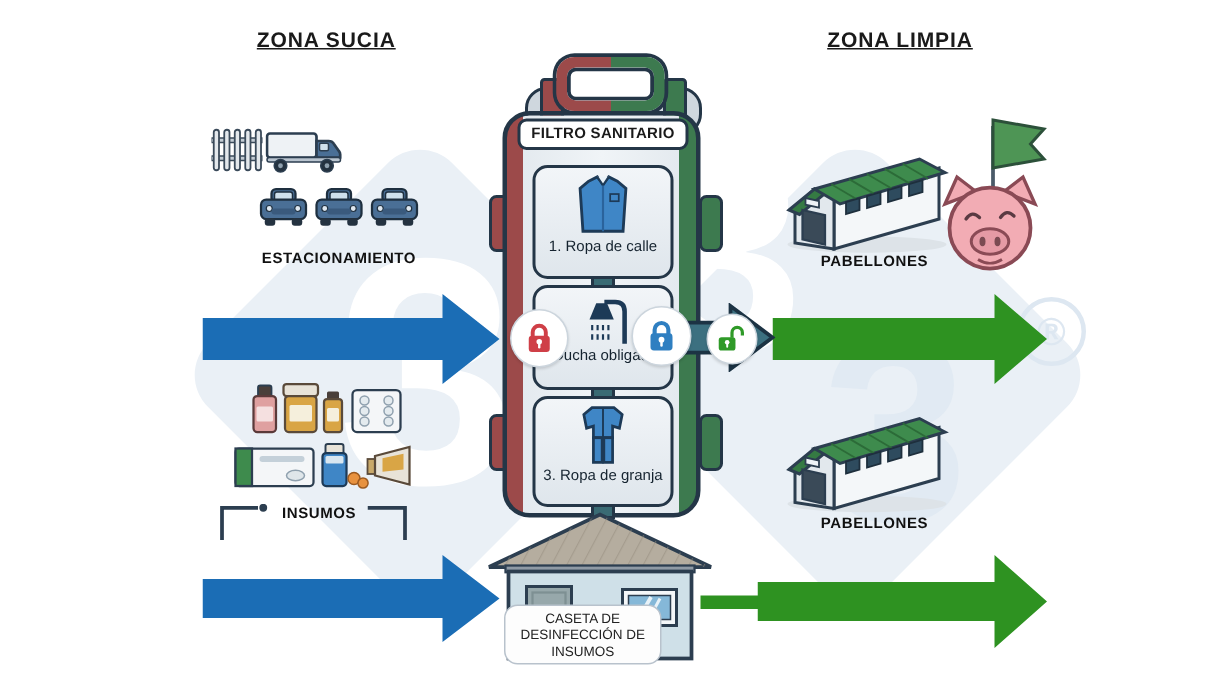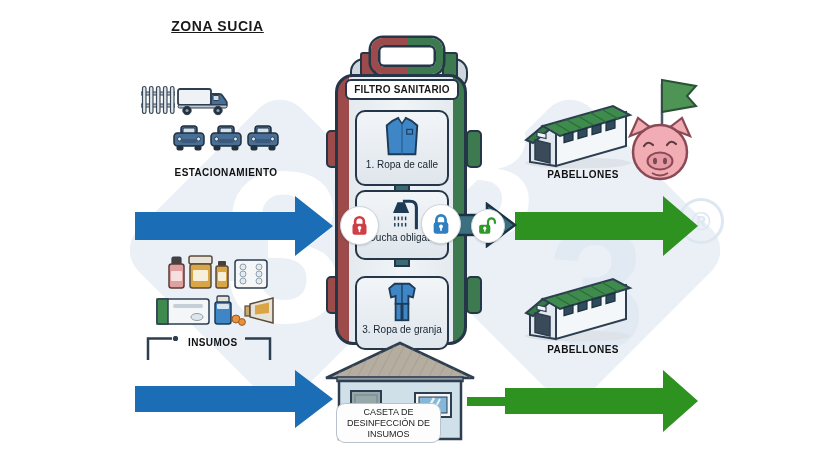--- a/index.html
+++ b/index.html
@@ -56,20 +56,21 @@
 <div class="stage">
 
   <div class="abs wm wm-diamond" style="left:165px;top:135px;"></div>
   <div class="abs wm wm-diamond" style="left:455px;top:135px;"></div>
   <div class="abs wm wm-digit" style="left:225px;top:140px;font-size:215px;color:#ffffff;">3</div>
   <div class="abs wm wm-digit" style="left:430px;top:75px;font-size:190px;color:#ffffff;">3</div>
   <div class="abs wm wm-digit" style="left:548px;top:200px;font-size:175px;color:#e1eaf3;">3</div>
   <div class="abs wm wm-reg" style="left:678px;top:198px;">®</div>
 
   <div class="abs zone-title" style="left:140px;top:18px;width:155px;">ZONA SUCIA</div>
+  <div class="abs zone-title" style="left:520px;top:18px;width:160px;">ZONA LIMPIA</div>
 
   <svg class="abs z3" style="left:141px;top:85px;" width="34" height="30" viewBox="0 0 34 30">
     <rect x="0" y="7" width="34" height="3" fill="#c3ccd4" stroke="#3a4a5a" stroke-width="1"></rect>
     <rect x="0" y="19" width="34" height="3" fill="#c3ccd4" stroke="#3a4a5a" stroke-width="1"></rect>
     <rect x="1.5" y="1.5" width="3.5" height="27" rx="1.7" fill="#e3e8ec" stroke="#3a4a5a" stroke-width="1.2"></rect>
     <rect x="8.5" y="1.5" width="3.5" height="27" rx="1.7" fill="#e3e8ec" stroke="#3a4a5a" stroke-width="1.2"></rect>
     <rect x="15.5" y="1.5" width="3.5" height="27" rx="1.7" fill="#e3e8ec" stroke="#3a4a5a" stroke-width="1.2"></rect>
     <rect x="22.5" y="1.5" width="3.5" height="27" rx="1.7" fill="#e3e8ec" stroke="#3a4a5a" stroke-width="1.2"></rect>
     <rect x="29.5" y="1.5" width="3.5" height="27" rx="1.7" fill="#e3e8ec" stroke="#3a4a5a" stroke-width="1.2"></rect>
   </svg>
@@ -211,21 +212,21 @@
           <line x1="28" y1="24" x2="28" y2="28"></line>
         <line x1="16" y1="31" x2="16" y2="35"></line>
           <line x1="20" y1="31" x2="20" y2="35"></line>
         <line x1="24" y1="31" x2="24" y2="35"></line>
           <line x1="28" y1="31" x2="28" y2="35"></line>
       </g>
     </svg>
     <div class="step-caption">2. Ducha obligatoria</div>
   </div>
 
-  <div class="abs step-panel" style="top:264px;height:74px;margin-top:12px;">
+  <div class="abs step-panel" style="top:264px;height:74px;">
     <svg width="44" height="42" viewBox="0 0 48 46" style="margin-top:3px;">
       <path d="M16,3 H32 L38,8 L36,18 L31,16.5 V25 H17 V16.5 L12,18 L10,8 Z" fill="#3f86c6" stroke="#1d3a57" stroke-width="2"></path>
       <line x1="24" y1="3" x2="24" y2="25" stroke="#1d3a57" stroke-width="1.4"></line>
       <rect x="17" y="25" width="6.4" height="18" fill="#3f86c6" stroke="#1d3a57" stroke-width="2"></rect>
       <rect x="24.6" y="25" width="6.4" height="18" fill="#3f86c6" stroke="#1d3a57" stroke-width="2"></rect>
     </svg>
     <div class="step-caption">3. Ropa de granja</div>
   </div>
 
   <svg class="abs" style="left:445px;top:202px;z-index:4;" width="72" height="46" viewBox="0 0 72 46">

